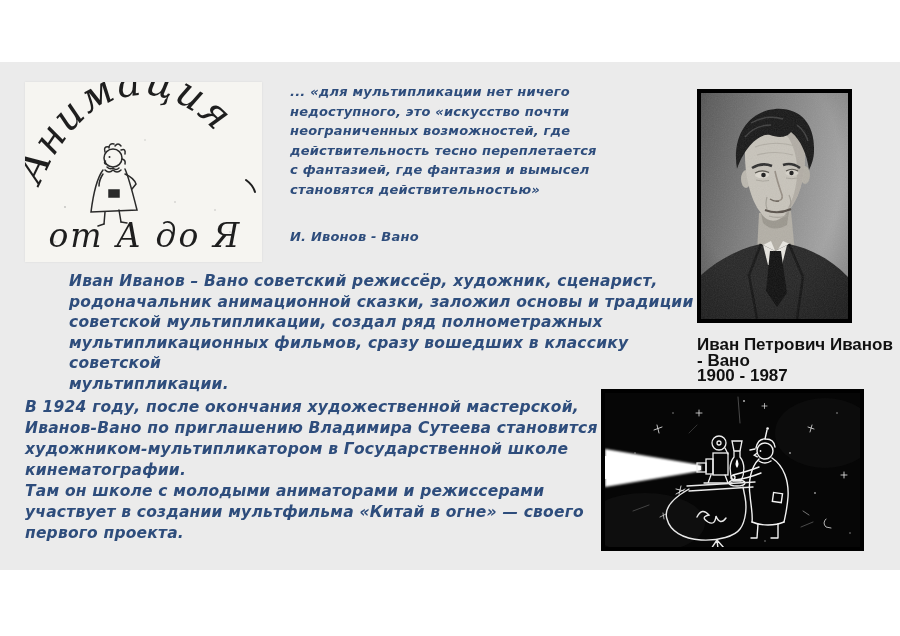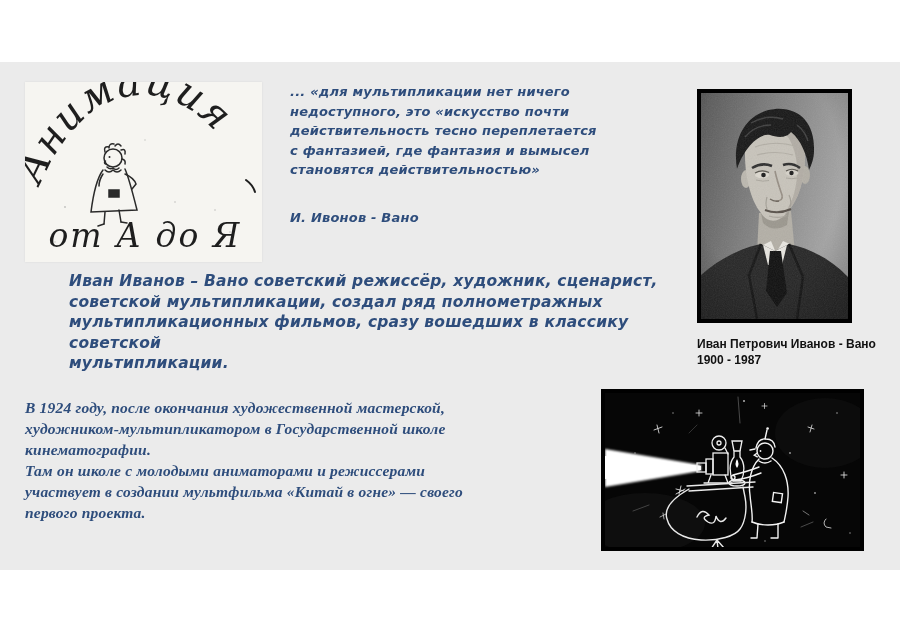--- a/index.html
+++ b/index.html
@@ -13,34 +13,34 @@
   }
   
   .hand{
     font-family:"DejaVu Sans",sans-serif;
     font-style:italic;font-weight:bold;color:#2e4d7c;
     letter-spacing:0.2px;
   }
   .quote{position:absolute;left:290px;top:82px;width:400px;font-size:13px;line-height:19.5px;}
   .quote-sig{margin-top:28px;}
   .bio{position:absolute;left:25px;top:271px;width:650px;font-size:15.5px;line-height:20.6px;margin-left:44px;}
-  .history{position:absolute;left:25px;top:397px;width:600px;font-size:15.5px;line-height:21px;font-family:Liberation Serif, serif;}
+  .history{position:absolute;left:25px;top:397px;width:600px;font-size:15.5px;line-height:21px;}
   .logo-panel{
     position:absolute;left:25px;top:82px;width:237px;height:180px;
     background:#f6f5f1;box-shadow:0 0 2px rgba(0,0,0,0.08);
   }
   .portrait{
     position:absolute;left:697px;top:89px;width:155px;height:234px;
     border:4px solid #000;box-sizing:border-box;background:#777;
   }
   .portrait svg{display:block;width:147px;height:226px;}
   .caption{
     position:absolute;left:697px;top:337px;width:200px;
     font-family:"Liberation Sans",sans-serif;font-weight:bold;
-    font-size:12px;line-height:15.5px;color:#111;
+    font-size:17px;line-height:15.5px;color:#111;
   }
   .film{
     position:absolute;left:601px;top:389px;width:263px;height:162px;
     border:4px solid #000;box-sizing:border-box;background:#060606;
   }
   .film svg{display:block;width:255px;height:154px;}
   figure{margin:0;padding:0;}
 </style>
 </head>
 <body>
@@ -83,35 +83,38 @@
         <path d="M80 130 l-1 12 M94 128 l2 12"></path>
         <path d="M79 142 l-6 2 M96 140 l6 1"></path>
       </g>
       <text x="120" y="165" text-anchor="middle" font-family="'DejaVu Serif',serif" font-style="italic" font-size="33" letter-spacing="2" fill="#1e1e1e">от А до Я</text>
     </svg>
   </figure>
 
   <div class="quote hand">
     <div>... «для мультипликации нет ничего</div>
     <div>недоступного, это «искусство почти</div>
+    <div>неограниченных возможностей, где</div>
     <div>действительность тесно переплетается</div>
     <div>с фантазией, где фантазия и вымысел</div>
     <div>становятся действительностью»</div>
     <div class="quote-sig">И. Ивонов - Вано</div>
   </div>
 
   <div class="bio hand">
     <div>Иван Иванов – Вано советский режиссёр, художник, сценарист,</div>
+    <div>родоначальник анимационной сказки, заложил основы и традиции</div>
     <div>советской мультипликации, создал ряд полнометражных</div>
     <div>мультипликационных фильмов, сразу вошедших в классику советской</div>
     <div>мультипликации.</div>
   </div>
 
   <div class="history hand">
     <div>В 1924 году, после окончания художественной мастерской,</div>
+    <div>Иванов-Вано по приглашению Владимира Сутеева становится</div>
     <div>художником-мультипликатором в Государственной школе</div>
     <div>кинематографии.</div>
     <div>Там он школе с молодыми аниматорами и режиссерами</div>
     <div>участвует в создании мультфильма «Китай в огне» — своего</div>
     <div>первого проекта.</div>
   </div>
 
   <figure class="portrait">
     <svg viewBox="0 0 147 226">
       <defs>

